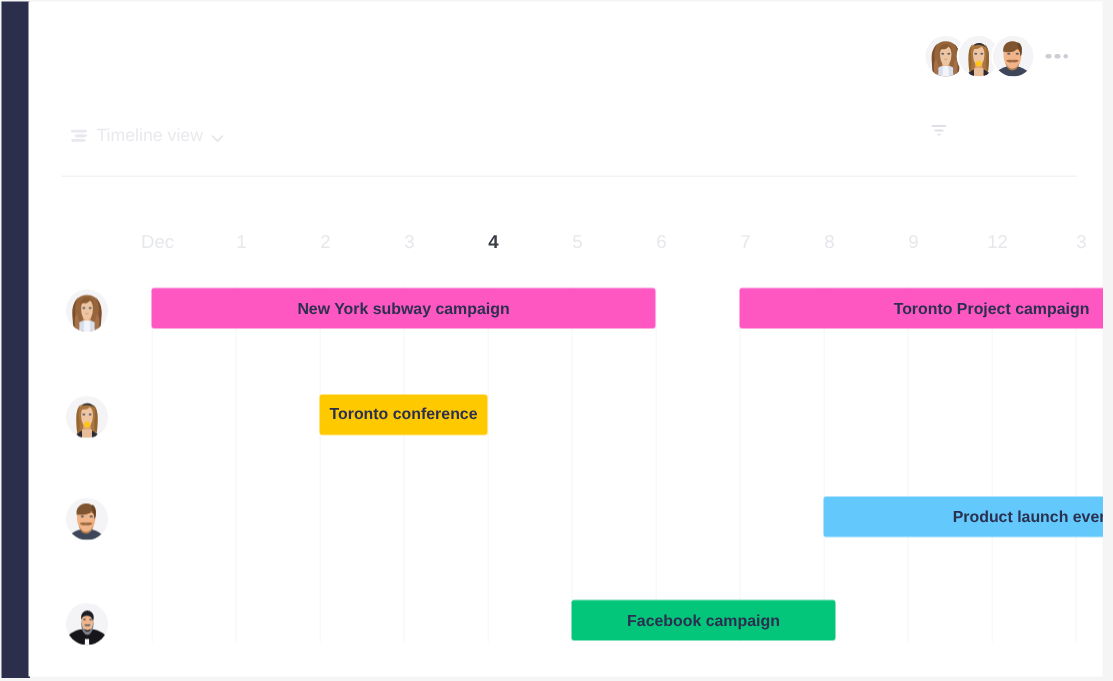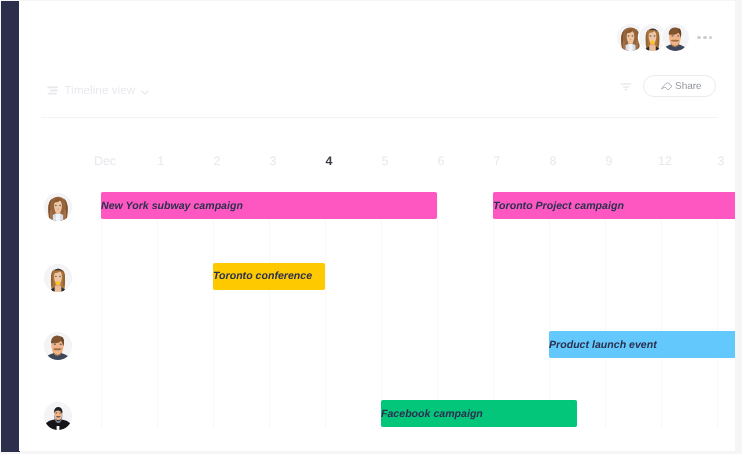--- a/index.html
+++ b/index.html
@@ -40,22 +40,22 @@
   .share-btn .stxt { position:absolute; left:31px; top:4.9px; font-size:10px; color:#93969f; line-height:11px; }
 
   .axis { position:absolute; left:0; top:0; width:716px; height:454px;margin-left:32px; }
   .axis .tick { position:absolute; top:153.5px; width:56px; text-align:center; font-size:12.4px; color:#e7e8ec; line-height:13px; }
   .axis .tick.cur { color:#3b3d46; font-weight:bold; }
 
   .grid i { position:absolute; width:1px; background:#f8f8fa; display:block; }
 
   .rowav { position:absolute; left:25px; width:28px; height:28px; border-radius:50%; overflow:hidden; background:#f4f4f6; }
 
-  .bar { position:absolute; height:27px; border-radius:1.8px; display:flex; align-items:center; justify-content:flex-start;
-     font-size:10.6px; font-weight:bold; color:#2b3050; white-space:nowrap;font-style:italic; }
+  .bar { position:absolute; height:27px; border-radius:1.8px; display:flex; align-items:center; justify-content:center;
+     font-size:10.6px; font-weight:bold; color:#2b3050; white-space:nowrap; }
   .bar .blabel { display:block; }
 </style>
 </head>
 <body>
 
 <div id="root">
 
   <div class="rail"></div>
 
   <div class="card">
@@ -129,26 +129,20 @@
         <i></i>
         <i></i>
       </div>
 
     <div class="filter-btn"><svg width="10" height="8" viewBox="0 0 10 8">
           <path d="M0.5 1 L9.5 1" stroke="#dfe0e5" stroke-width="1.2" stroke-linecap="round"></path>
           <path d="M2.5 4 L7.5 4" stroke="#dfe0e5" stroke-width="1.2" stroke-linecap="round"></path>
           <path d="M4.5 6.7 L5.5 6.7" stroke="#dfe0e5" stroke-width="1.2" stroke-linecap="round"></path>
         </svg></div>
 
-    <div class="share-btn">
-      <span class="sicon"><svg width="11.8" height="8.5" viewBox="0 0 11.8 8.5">
-            <path d="M0.9 6.8 C1.9 4.3 3.9 2.0 6.8 0.7 L11.1 4.2 L7.1 7.9 L4.8 5.5 C3.3 5.3 1.9 5.8 0.9 6.8 Z" fill="none" stroke="#9ea1ad" stroke-width="0.85" stroke-linejoin="round" stroke-linecap="round"></path>
-          </svg></span>
-      <span class="stxt">Share</span>
-    </div>
 
     <div class="axis">
         <div class="tick" style="left: 26px;">Dec</div>
         <div class="tick" style="left: 82px;">1</div>
         <div class="tick" style="left: 138px;">2</div>
         <div class="tick" style="left: 194px;">3</div>
         <div class="tick cur" style="left: 250px;">4</div>
         <div class="tick" style="left: 306px;">5</div>
         <div class="tick" style="left: 362px;">6</div>
         <div class="tick" style="left: 418px;">7</div>
@@ -234,19 +228,19 @@
         </div>
         <div class="bar" style="left: 474px; width: 336px; top: 191.1px; background: rgb(255, 87, 194);">
           <span class="blabel">Toronto Project campaign</span>
         </div>
         <div class="bar" style="left: 194px; width: 112px; top: 261.5px; background: rgb(255, 201, 0);">
           <span class="blabel">Toronto conference</span>
         </div>
         <div class="bar" style="left: 530px; width: 280px; top: 330.3px; background: rgb(99, 201, 252);">
           <span class="blabel">Product launch event</span>
         </div>
-        <div class="bar" style="left: 362px; width: 196px; top: 399.4px; background: rgb(4, 198, 122);">
+        <div class="bar" style="left: 362px; width: 176px; top: 399.4px; background: rgb(4, 198, 122);">
           <span class="blabel">Facebook campaign</span>
         </div>
       </div>
 
   </div>
 </div>
 
 </body></html>

